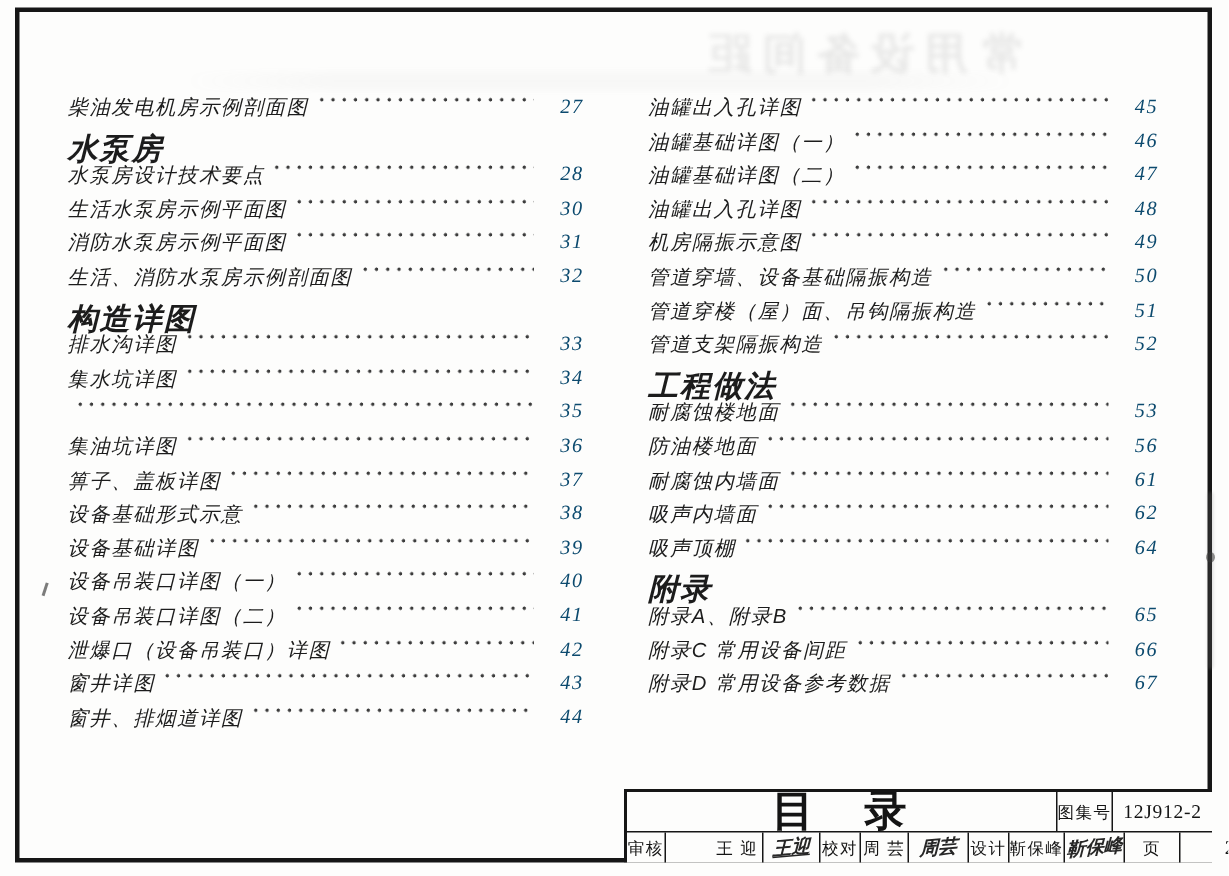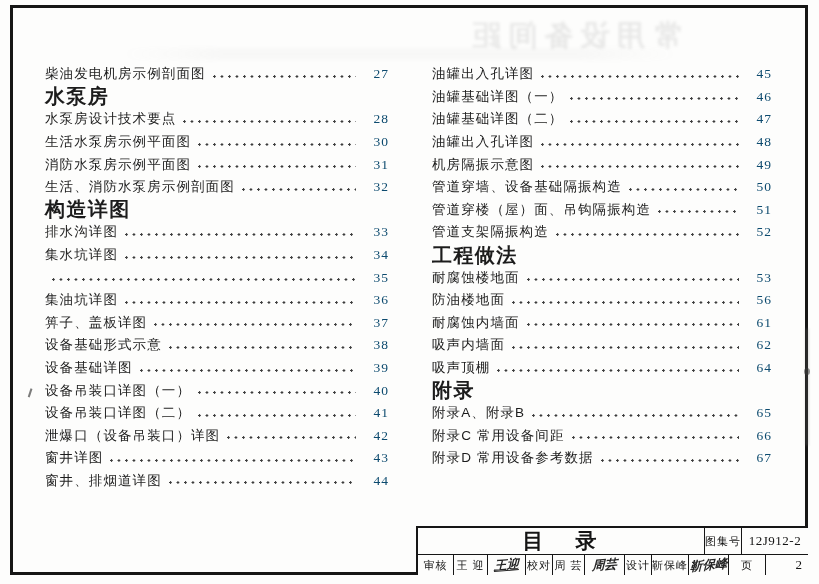--- a/index.html
+++ b/index.html
@@ -9,21 +9,21 @@
     font-family:"Liberation Sans", sans-serif; color:#1c1c1c;
   }
   .frame{
     position:absolute; left:10px; top:5px; width:798px; height:570px;
     border:3px solid #161616; box-sizing:border-box; background:#fdfdfc;
   }
   
   .toc-col{position:absolute; top:63px; display:flex; flex-direction:column;}
   .toc-col-left{left:45px;  width:344px;}
   .toc-col-right{left:432px; width:340px;}
-  .toc-row{height:22.6px; display:flex; align-items:center;}
+  .toc-row{height:22.6px; display:flex; font-style:italic;}
   .toc-title{
     font-size:13.5px; letter-spacing:1.1px; white-space:nowrap; color:#1c1c1c;
   }
   .header .toc-title{font-weight:bold; font-size:20px; letter-spacing:1.4px;}
   .leader{
     flex:1; height:3px; margin:0 7px; transform:translateY(2px);
     background-image:radial-gradient(circle at 1.5px 1.5px, #3c3c3c 1.05px, transparent 1.35px);
     background-size:7.5px 3px; background-repeat:repeat-x;
   }
   .header .leader{visibility:hidden;}
@@ -64,25 +64,25 @@
   .tb-row{display:flex; box-sizing:border-box;}
   .tb-row-top{height:27px; border-bottom:1px solid #161616;}
   .tb-row-bottom{flex:1;}
   .tb-cell{
     box-sizing:border-box; border-right:1px solid #161616;
     display:flex; align-items:center; justify-content:center;
     font-size:11px; letter-spacing:1px; white-space:nowrap; overflow:hidden;
     color:#141414;
   }
   .tb-cell:last-child{border-right:none;}
-  .tb-title{flex:1; font-size:21px; font-weight:bold; letter-spacing:13px; padding-left:10px;}
+  .tb-title{flex:1; font-size:28px; font-weight:bold; letter-spacing:13px; padding-left:10px;}
   .w-label{width:37px; flex:none;}
   .w-value{width:66px; flex:none; font-family:"Liberation Serif",serif; font-size:13px; letter-spacing:0.5px;}
-  .w-c1{width:36px; flex:none;}
-  .w-c2{width:34px; flex:none;}
+  .w-c1{width:26px; flex:none;}
+  .w-c2{width:34px; flex:none;margin-left:31px;}
   .w-c3{width:38px; flex:none;}
   .w-c4{width:27px; flex:none;}
   .w-c5{width:32px; flex:none;}
   .w-c6{width:40px; flex:none;}
   .w-c7{width:27px; flex:none;}
   .w-c8{width:37px; flex:none;}
   .w-c9{width:40px; flex:none;}
   .sig{
     font-family:"DejaVu Serif", serif; font-style:italic; font-weight:bold;
     font-size:12.5px; color:#262626; transform:rotate(-5deg) skewX(-6deg);

